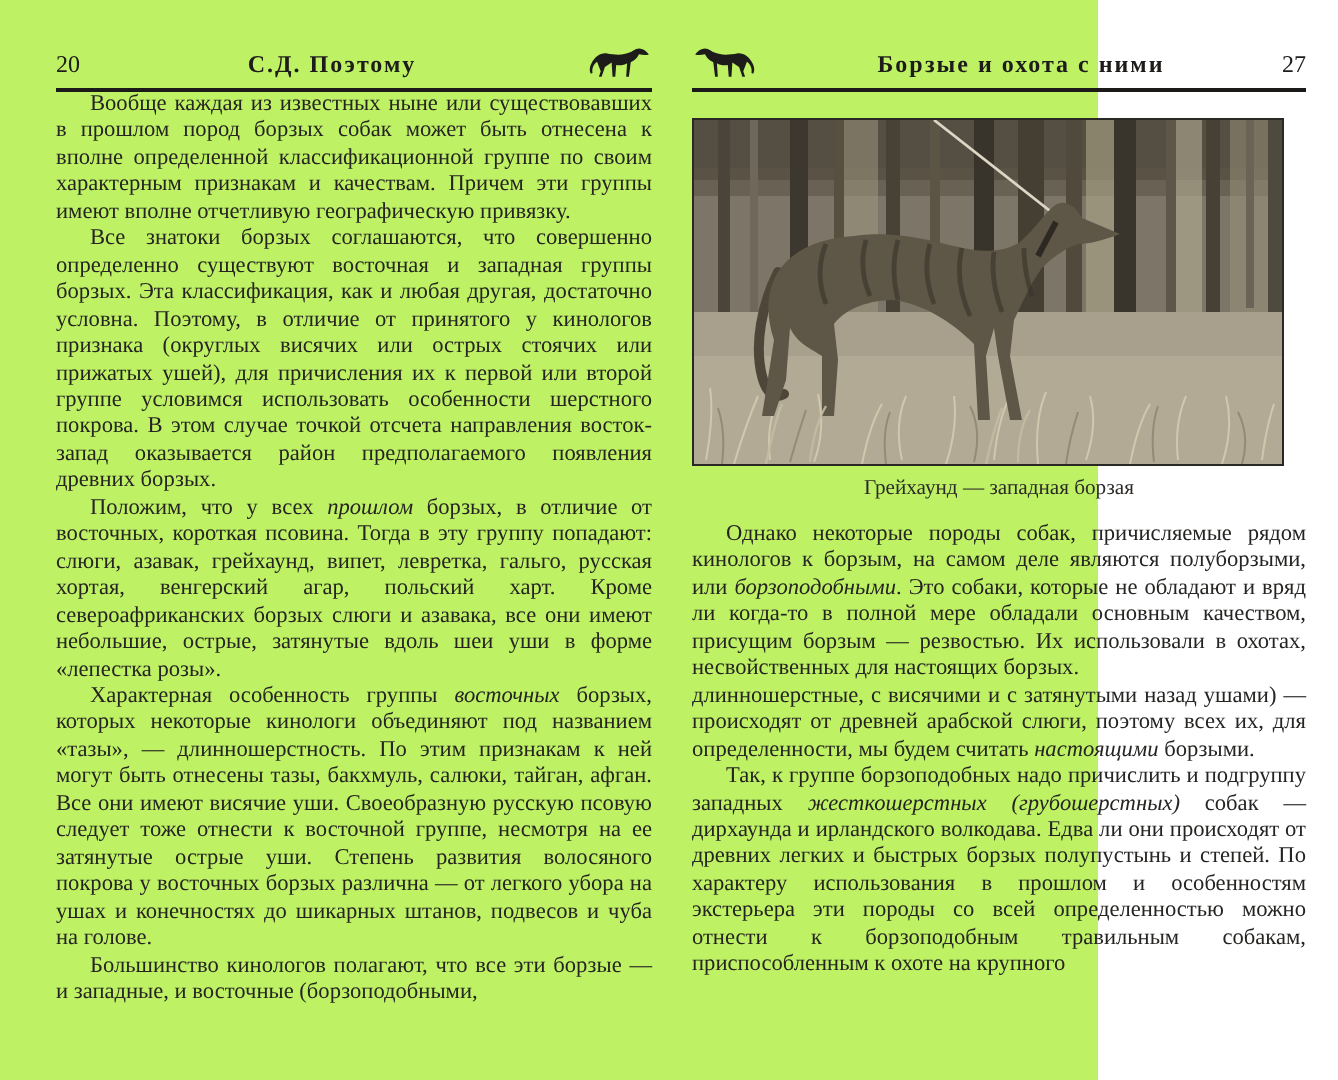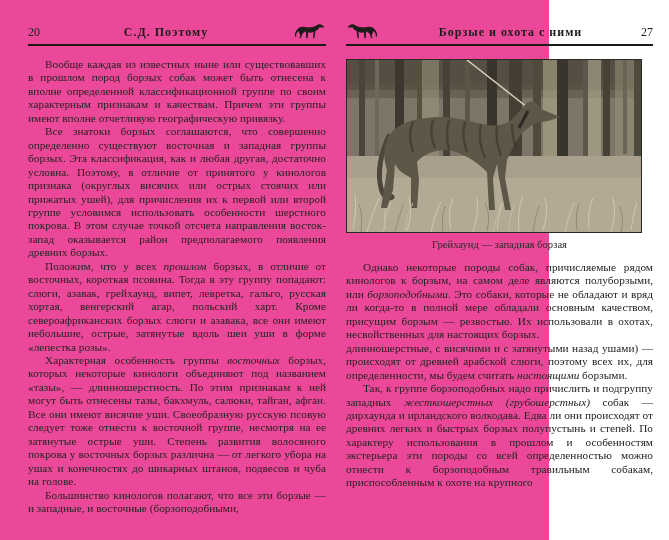--- a/index.html
+++ b/index.html
@@ -1,37 +1,37 @@
 <!DOCTYPE html>
 <html><head>
 <meta charset="utf-8">
 <style>
   * { margin:0; padding:0; box-sizing:border-box; }
   html,body { width:669px; height:540px; background:#ffffff; overflow:hidden; }
   body { font-family:"Liberation Serif", serif; color:#262422; position:relative; }
 
-  .spread { position:absolute; left:0; top:0; width:549px; height:540px; background:#ec4899; }
+  .spread { position:absolute; left:0; top:0; width:549px; height:540px; background:#bef264; }
 
   .page { position:absolute; top:24px; }
   .page-left  { left:28px;  width:298px; }
   .page-right { left:346px; width:307px; }
 
   .running-head {
     display:flex; align-items:flex-end; justify-content:space-between;
     border-bottom:2px solid #1c1a18; padding-bottom:4px; height:22px;
   }
   .rh-text {
     font-family:"Liberation Serif", serif;
     font-weight:bold; font-size:12px; letter-spacing:1px; color:#1e1c1a;
   }
   .rh-num { font-weight:normal; font-size:12px; color:#1e1c1a; letter-spacing:0; }
   .rh-icon { width:34px; height:20px; flex:0 0 auto; }
   .rh-icon svg { width:100%; height:100%; }
 
-  .body-text { margin-top:12px; }
+  .body-text { }
   .para {
     font-size:11.3px; line-height:13.45px; text-align:justify;
     text-indent:17px; color:#262422;
   }
   .para.no-indent { text-indent:0; }
   .it { font-style:italic; }
 
   .photo-frame {
     margin-top:13px; border:1px solid #2a2824; width:296px; height:174px;
     background:#8a8478; overflow:hidden;

